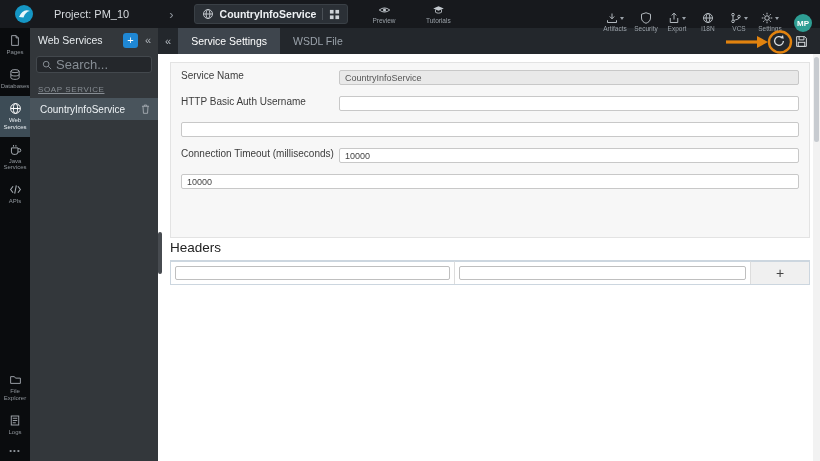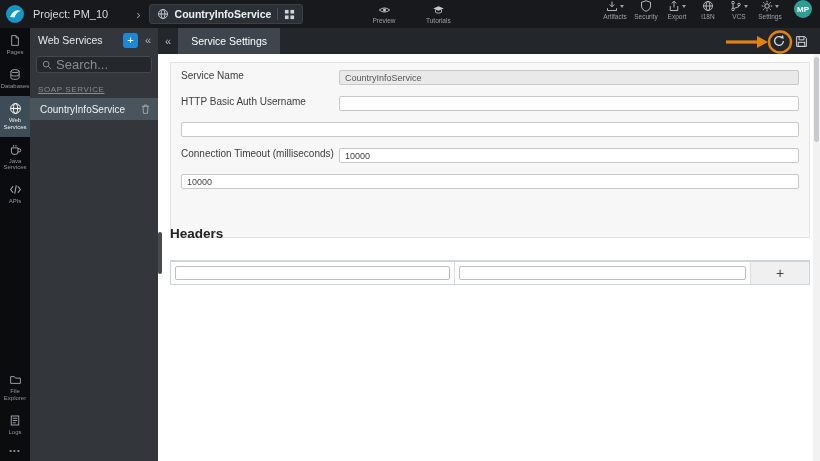--- a/index.html
+++ b/index.html
@@ -3,30 +3,30 @@
 <meta charset="utf-8">
 <style>
   * { box-sizing: border-box; margin: 0; padding: 0; }
   html,body { width: 820px; height: 461px; overflow: hidden; }
   body { font-family: "Liberation Sans", sans-serif; background: #fff; }
   #app { position: relative; width: 820px; height: 461px; background: #fff; overflow: hidden; }
 
   
   #topbar { position: absolute; left:0; top:0; width:820px; height:28px; background:#17191d;
             display:flex; align-items:center; color:#c9ced3; z-index:5; }
-  .tb-left { display:flex; align-items:center; gap:8px; padding-left:5px; }
+  .tb-left { display:flex; align-items:center; gap:20px; padding-left:14px; }
   .logo { width:20px; height:20px; display:inline-flex; }
   .project-label { font-size:11px; color:#d6dade; }
   .crumb-chev { font-size:13px; color:#8d939a; margin-left:20px; }
   .service-selector { display:flex; align-items:center; gap:6px; background:#2b3036; border:1px solid #3a4046;
                       border-radius:3px; height:20px; padding:0 7px; cursor:pointer; }
   .service-selector .svc-name { font-size:10.5px; font-weight:bold; color:#eef1f4; }
   .service-selector .divider { width:1px; height:12px; background:#4a5056; }
   .tb-center { position:absolute; left:372px; top:0; height:28px; display:flex; align-items:center; gap:30px; }
-  .tb-right { position:absolute; right:8px; top:0; height:32px; display:flex; align-items:flex-start; gap:7px; }
+  .tb-right { position:absolute; right:8px; top:0; height:32px; display:flex; align-items:flex-end; gap:7px; }
   .tb-menu-item { display:flex; flex-direction:column; align-items:center; justify-content:center; gap:1px;
                   min-width:24px; cursor:pointer; color:#c3c9cf; }
   .tb-menu-item .mi-label { font-size:6.5px; color:#9aa1a8; white-space:nowrap; }
   .icon-row { display:flex; align-items:center; gap:2px; height:12px; }
   .caret-down { width:0; height:0; border-left:2.5px solid transparent; border-right:2.5px solid transparent;
                 border-top:3px solid #9aa1a8; }
   .avatar { width:18px; height:18px; border-radius:50%; background:#2e9e94; color:#fff; font-size:8px; font-weight:bold;
             display:flex; align-items:center; justify-content:center; margin-left:5px; cursor:pointer; }
   svg.i { display:block; }
 
@@ -74,21 +74,21 @@
   
   .form-card { position:absolute; left:12px; top:8px; width:640px; height:176px; background:#f7f7f7;
                border:1px solid #e3e3e3; padding:7px 10px; }
   .form-row { display:flex; align-items:flex-start; height:26px; }
   .form-label { width:158px; font-size:10px; color:#3c3c3c; }
   .form-input { flex:1; height:15px; border:1px solid #c8c8c8; border-radius:2px; font-size:9px; padding:0 5px;
                 color:#444; background:#fff; outline:none; font-family:"Liberation Sans",sans-serif; }
   .form-input.readonly { background:#e9e9e9; color:#555; }
 
   
-  .headers-title { position:absolute; left:12px; top:172px; font-size:13.5px; font-weight:700; color:#222; }
+  .headers-title { position:absolute; left:12px; top:186px; font-size:13.5px; font-weight:400; color:#222; }
   .headers-table { position:absolute; left:12px; top:206px; width:640px; border:1px solid #ccd6df; }
   .ht-row { display:flex; }
   .ht-head .ht-cell { background:#d8e7f5; border-right:1px solid #c2d4e6; font-size:10px; color:#333;
                       padding:3px 6px; height:18px; }
   .ht-head .ht-cell.action { background:#dde5ec; border-right:none; }
   .ht-body .ht-cell { background:#fff; border-right:1px solid #ddd; border-top:1px solid #ccd6df;
                       height:23px; display:flex; align-items:center; padding:0 4px; }
   .ht-body .ht-cell.action { background:#f0f0f0; border-right:none; justify-content:center; padding:0; }
   .ht-cell.name  { width:284px; }
   .ht-cell.value { width:296px; }
@@ -354,20 +354,23 @@
       </span>
     </div>
   </aside>
 
   <main id="main">
     <div id="tabbar">
       <span class="tab-collapse">«</span>
       <div class="tab active">
         <span>Service Settings</span>
       </div>
+      <div class="tab">
+        <span>WSDL File</span>
+      </div>
       <div class="tb-spacer"></div>
       <div class="tab-icons">
         <span class="tab-icon">
           <svg class="i" width="14" height="14" viewBox="0 0 16 16">
               <path d="M13 8a5 5 0 1 1-1.6-3.7" fill="none" stroke="currentColor" stroke-width="1.5"></path>
               <polygon points="12.6,1.2 13.4,5.4 9.4,4.6" fill="currentColor"></polygon>
             </svg>
         </span>
         <span class="tab-icon">
           <svg class="i" width="13" height="13" viewBox="0 0 16 16" fill="none" stroke="currentColor" stroke-width="1.2">

